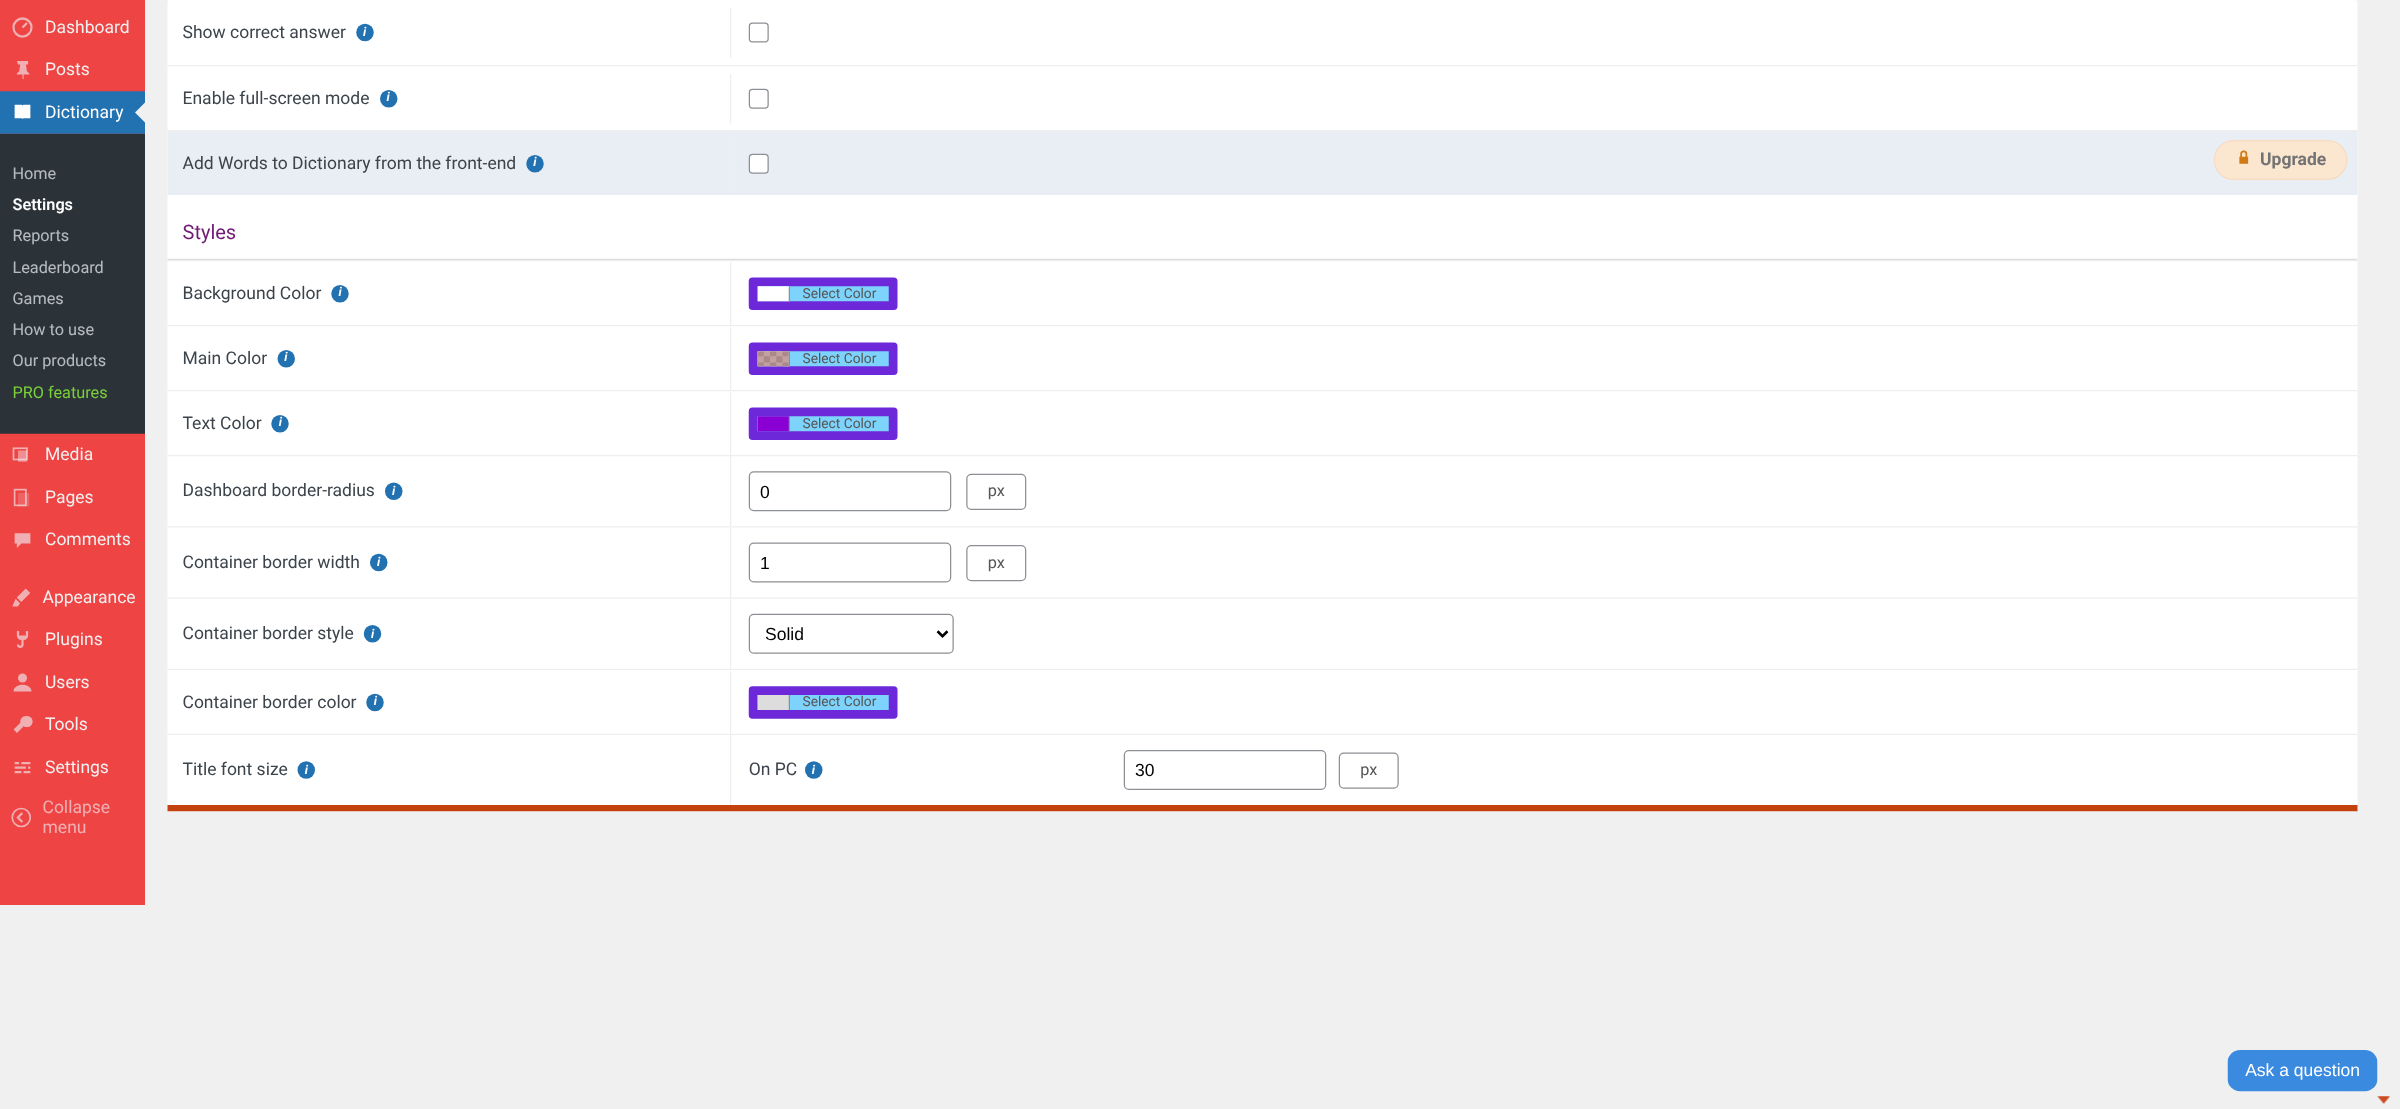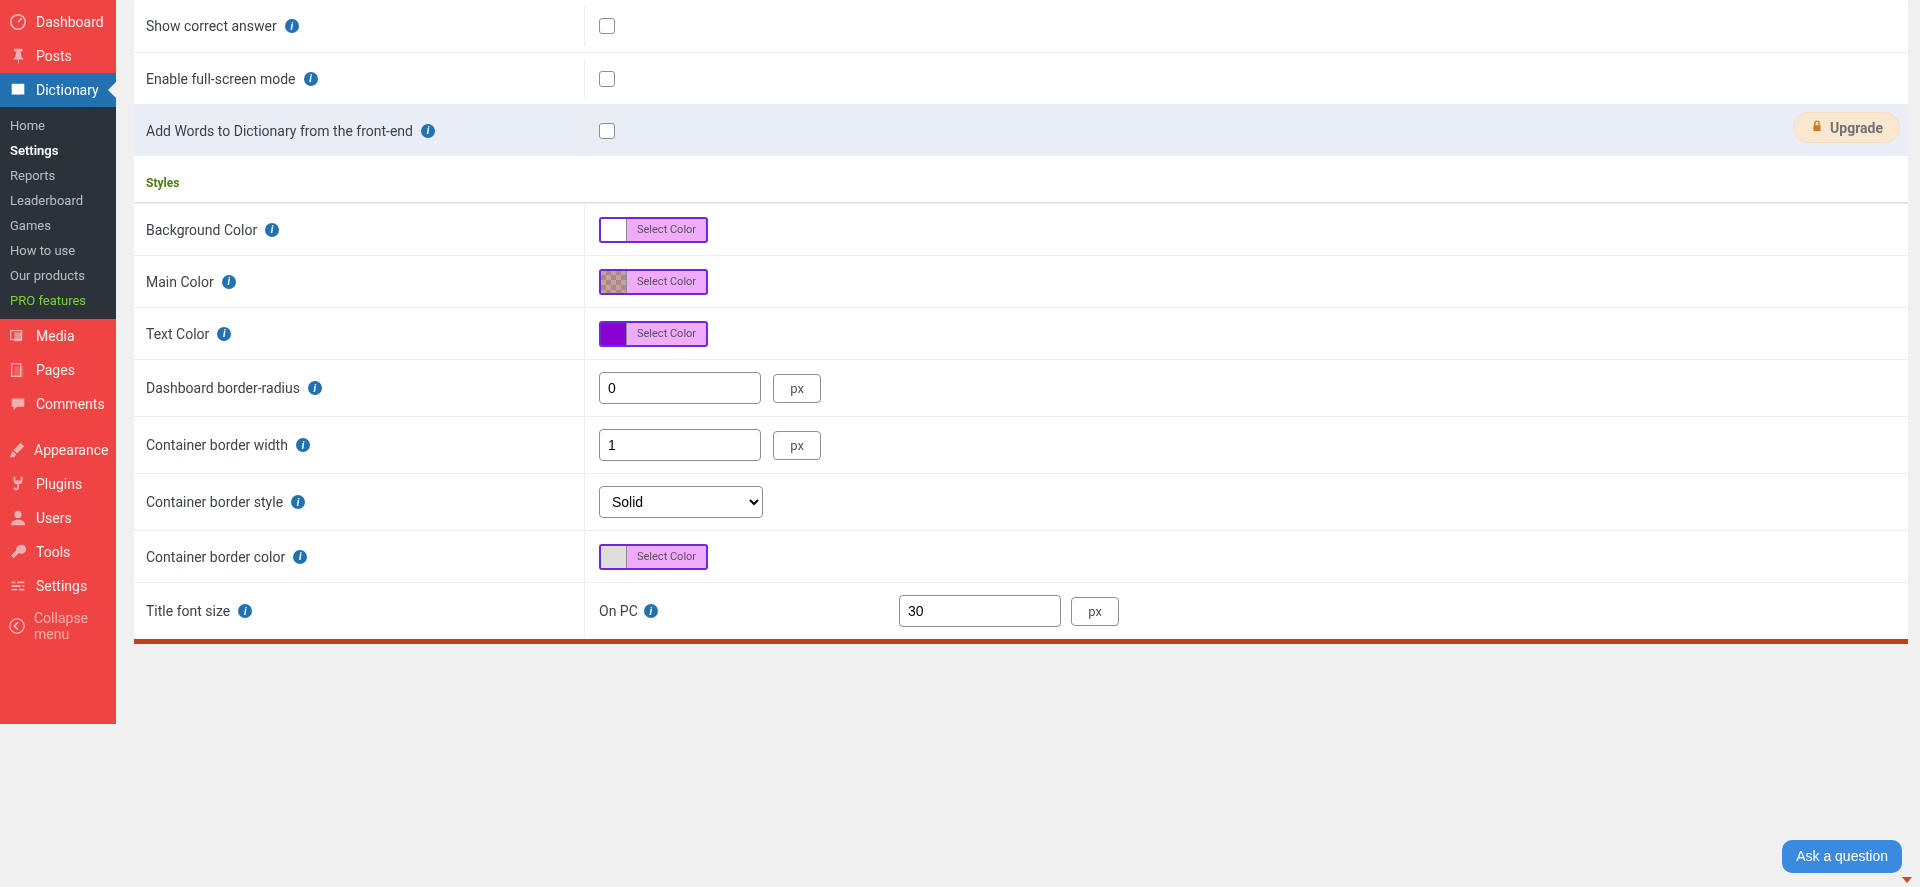--- a/index.html
+++ b/index.html
@@ -53,21 +53,21 @@
   display: inline-flex;
   align-items: center;
   justify-content: center;
   color: rgba(240,246,252,0.6);
 }
 .sidebar-item.active .icon {
   color: #fff;
 }
 .sidebar-sub {
   background: #2c3338;
-  padding: 6px 0;
+  padding: 20px 0;
 }
 .sidebar-sub-item {
   padding: 5px 10px;
   font-size: 13px;
   color: rgba(240,246,252,0.7);
   cursor: pointer;
 }
 .sidebar-sub-item.current {
   font-weight: 600;
   color: #fff;
@@ -77,21 +77,21 @@
 }
 .sidebar-item.collapse .icon {
   color: rgba(240,246,252,0.6);
 }
 .sidebar-item.collapse {
   color: rgba(240,246,252,0.6);
 }
 .main {
   flex: 1;
   background: #f0f0f1;
-  padding: 0 12px 0 18px;
+  padding: 0 34px 0 18px;
 }
 .settings-card {
   background: #fff;
   border-radius: 2px;
 }
 .setting-row {
   display: flex;
   align-items: center;
   min-height: 52px;
   border-top: 1px solid #eee;
@@ -127,23 +127,23 @@
   font-weight: bold;
   display: inline-flex;
   align-items: center;
   justify-content: center;
   cursor: help;
   font-style: italic;
 }
 .color-btn {
   display: inline-flex;
   align-items: center;
-  border: 2px solid #6d28d9;
+  border: 7px solid #6d28d9;
   border-radius: 3px;
-  background: #f0abfc;
+  background: #7dd3fc;
   overflow: hidden;
   height: 26px;
   cursor: pointer;
 }
 .color-swatch {
   width: 26px;
   height: 24px;
   border-right: 1px solid #8c8f94;
 }
 .color-swatch.checker {
@@ -193,24 +193,24 @@
 .select-box {
   width: 164px;
   height: 32px;
   border: 1px solid #8c8f94;
   border-radius: 4px;
   padding: 0 8px;
   font-size: 14px;
   background: #fff;
 }
 .section-heading {
-  font-size: 12px;
-  font-weight: 700;
+  font-size: 16px;
+  font-weight: 400;
   padding: 20px 12px 8px 12px;
-  color: #4d7c0f;
+  color: #701a75;
 }
 .locked-row {
   background: #e9eef5;
 }
 .upgrade-pill {
   position: absolute;
   right: 8px;
   top: 7px;
   background: #fbe6d0;
   color: #737373;

